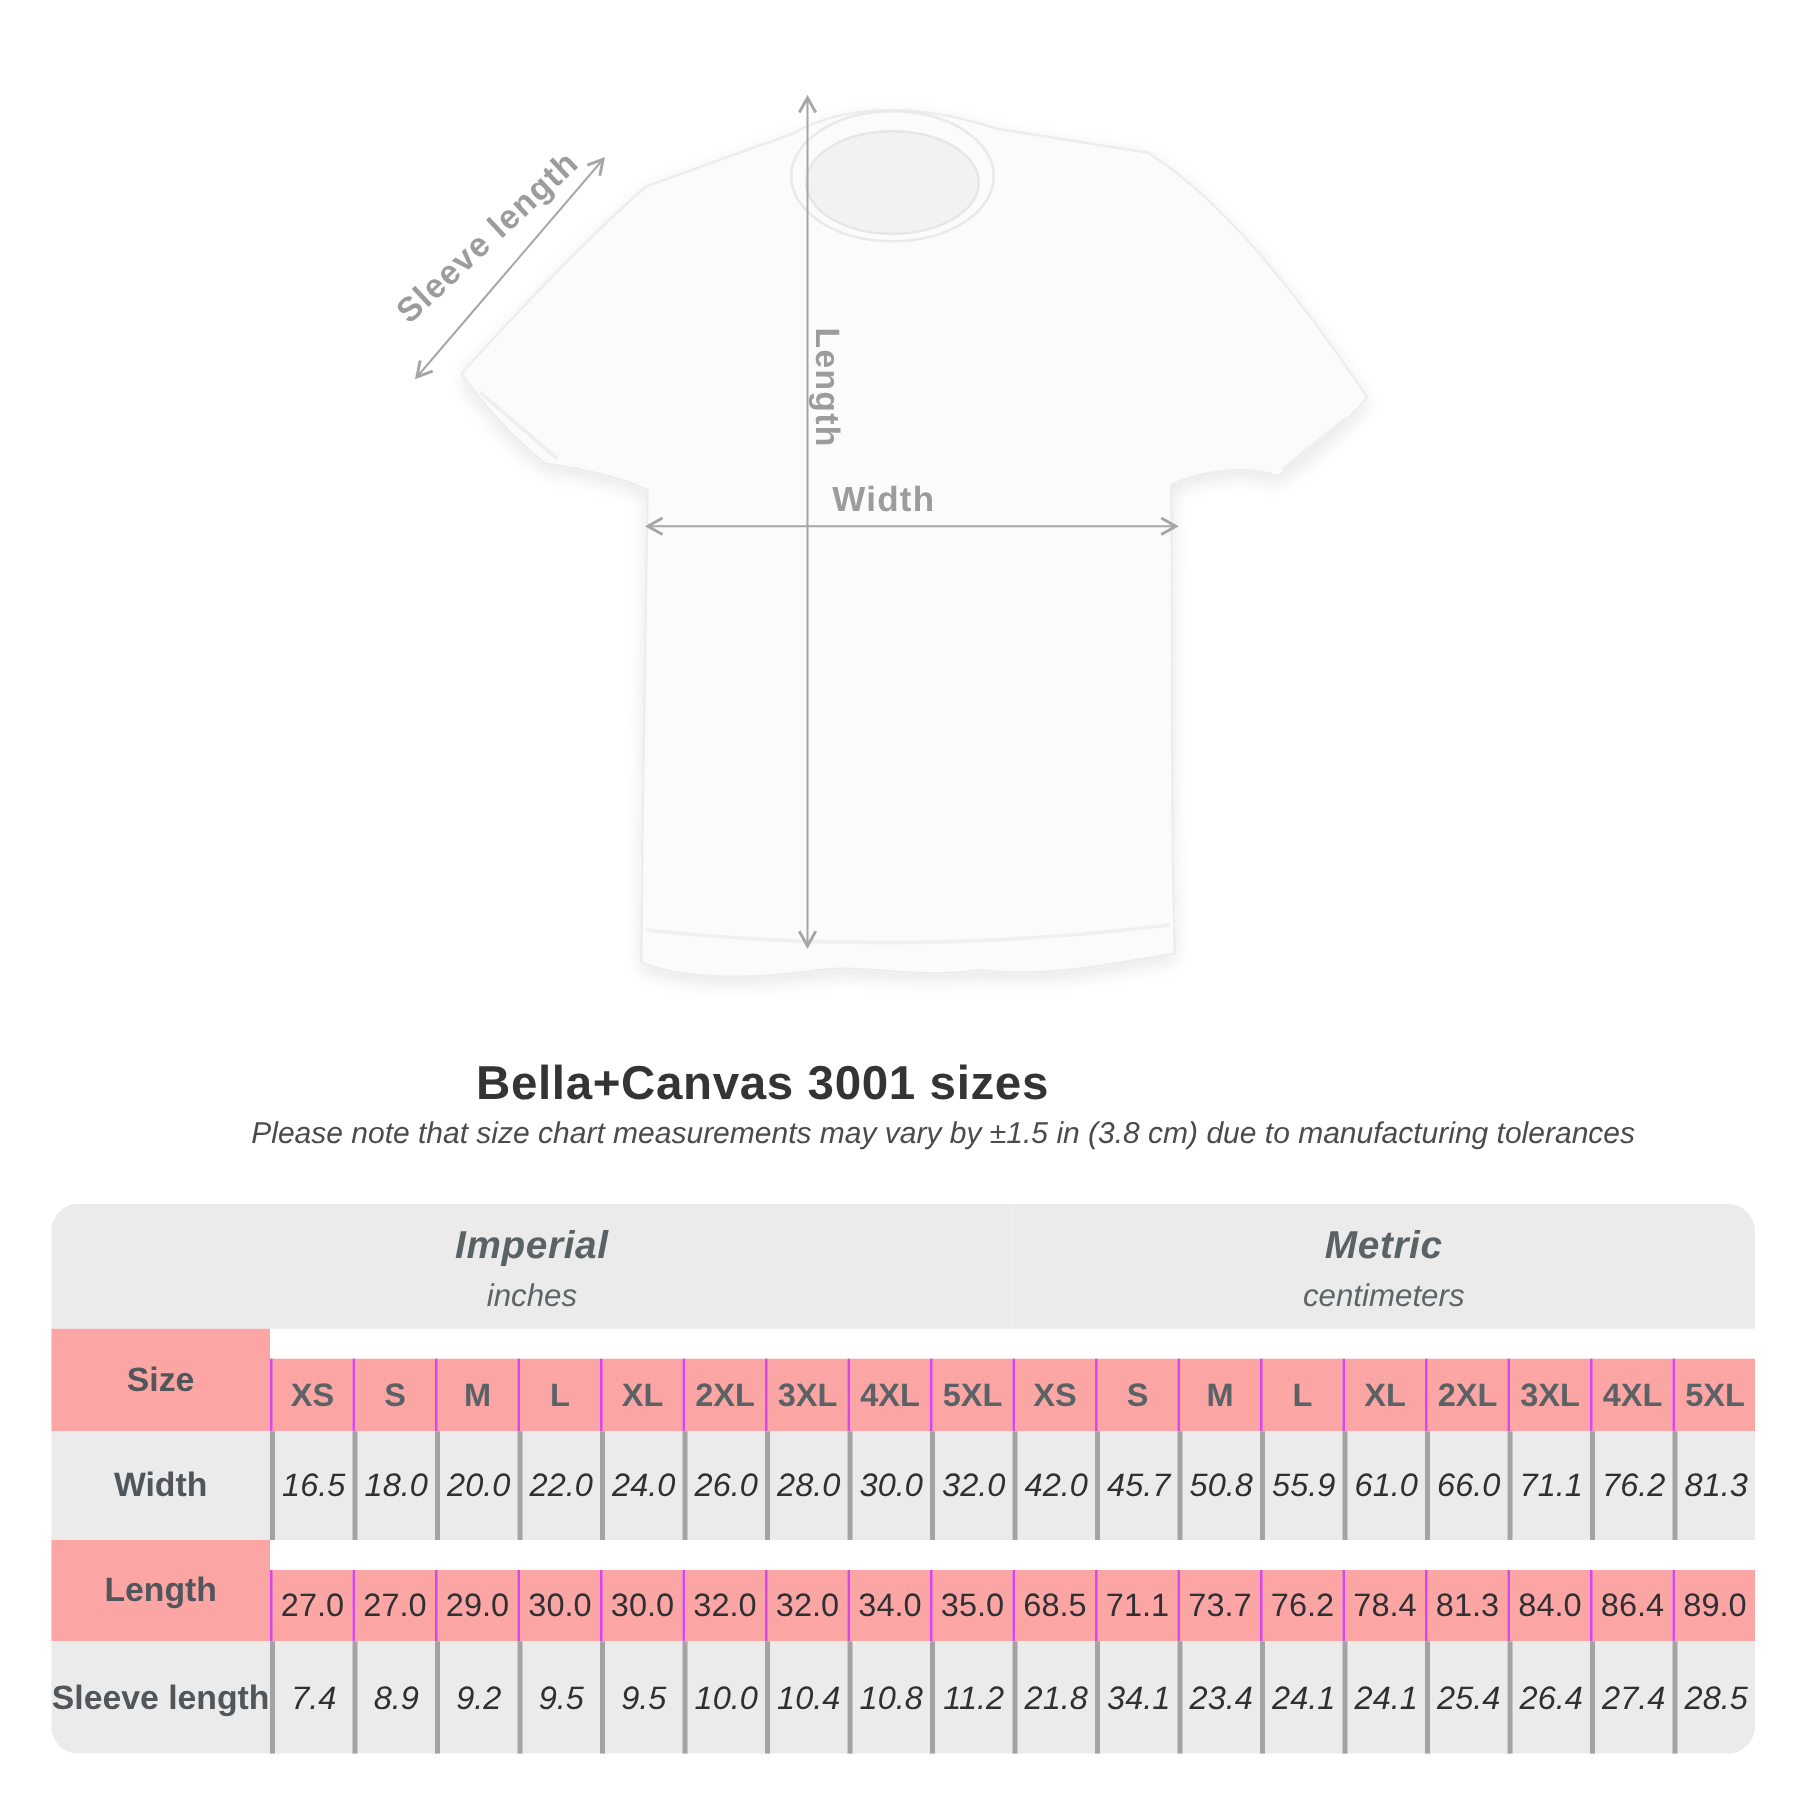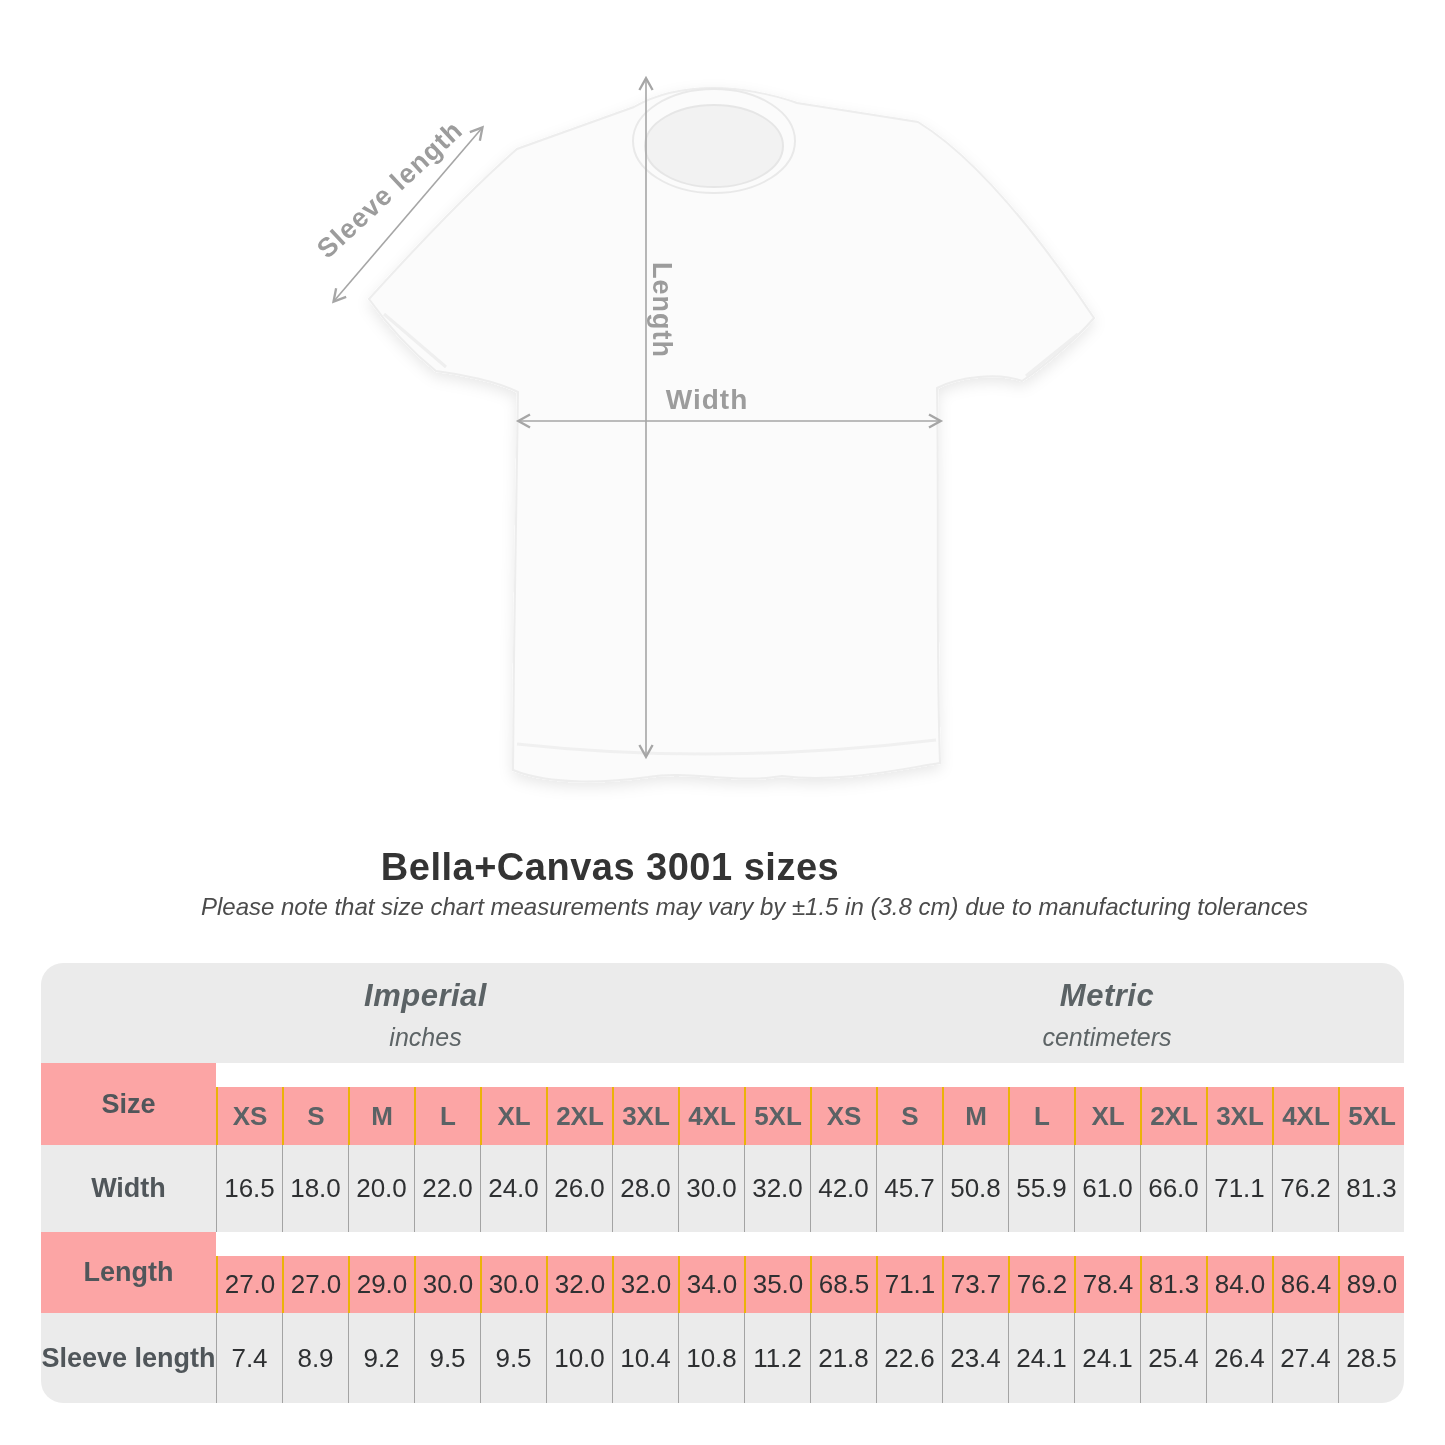--- a/index.html
+++ b/index.html
@@ -34,22 +34,22 @@
     align-items:center;justify-content:center;gap:9px;padding-top:4px;
   }
   .unit-imperial{grid-column:1 / 11;}
   .unit-metric{grid-column:11 / 20;}
   .unit-name{font-size:31px;font-weight:bold;font-style:italic;color:#5b6265;letter-spacing:.5px;}
   .unit-sub{font-size:25px;font-style:italic;color:#5d6466;}
 
   .cell{display:flex;align-items:center;justify-content:center;}
   .r-white{background:#fca5a5;}
   .r-gray{background:#ebebeb;}
-  .r-white.sep{border-left:2px solid #eab308;margin-top:24px;}
-  .r-gray.sep{border-left:1px solid #a3a3a3;}
+  .r-white.sep{border-left:2px solid #d946ef;margin-top:24px;}
+  .r-gray.sep{border-left:4px solid #a3a3a3;font-style:italic;}
 
   .head-cell{font-size:26px;font-weight:bold;color:#5b6265;}
   .label-cell{font-size:27px;font-weight:bold;color:#50565a;}
   .val-cell{font-size:26px;color:#2e3032;}
 </style>
 </head>
 <body>
 
 <svg class="diagram" width="865" height="790" viewBox="290 45 865 790">
   <defs>
@@ -174,21 +174,21 @@
   <div class="cell val-cell r-gray sep">7.4</div>
   <div class="cell val-cell r-gray sep">8.9</div>
   <div class="cell val-cell r-gray sep">9.2</div>
   <div class="cell val-cell r-gray sep">9.5</div>
   <div class="cell val-cell r-gray sep">9.5</div>
   <div class="cell val-cell r-gray sep">10.0</div>
   <div class="cell val-cell r-gray sep">10.4</div>
   <div class="cell val-cell r-gray sep">10.8</div>
   <div class="cell val-cell r-gray sep">11.2</div>
   <div class="cell val-cell r-gray sep">21.8</div>
-  <div class="cell val-cell r-gray sep">22.6</div>
+  <div class="cell val-cell r-gray sep">34.1</div>
   <div class="cell val-cell r-gray sep">23.4</div>
   <div class="cell val-cell r-gray sep">24.1</div>
   <div class="cell val-cell r-gray sep">24.1</div>
   <div class="cell val-cell r-gray sep">25.4</div>
   <div class="cell val-cell r-gray sep">26.4</div>
   <div class="cell val-cell r-gray sep">27.4</div>
   <div class="cell val-cell r-gray sep">28.5</div>
 </div>
 
 </body></html>

